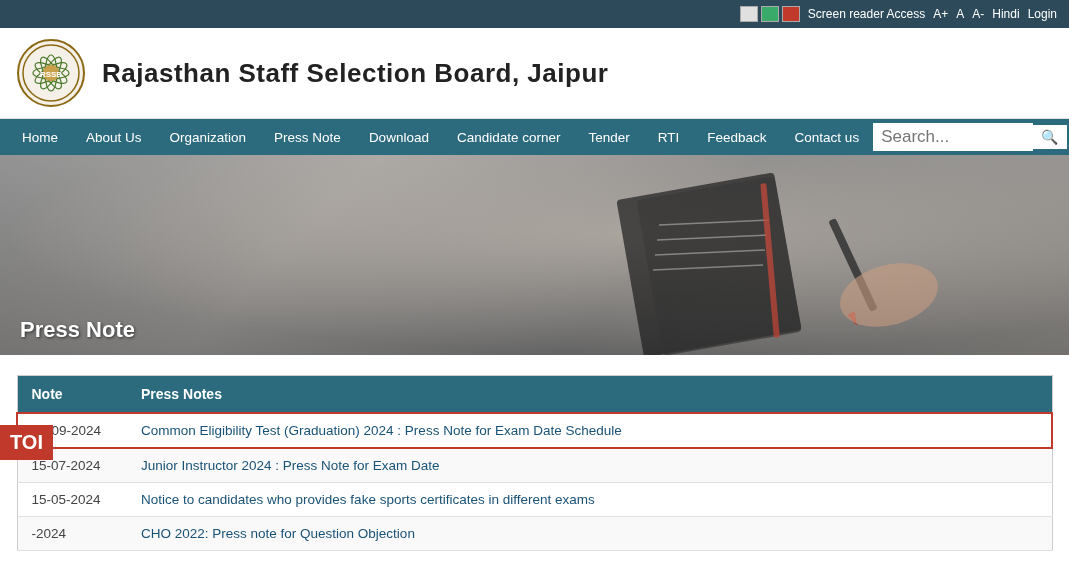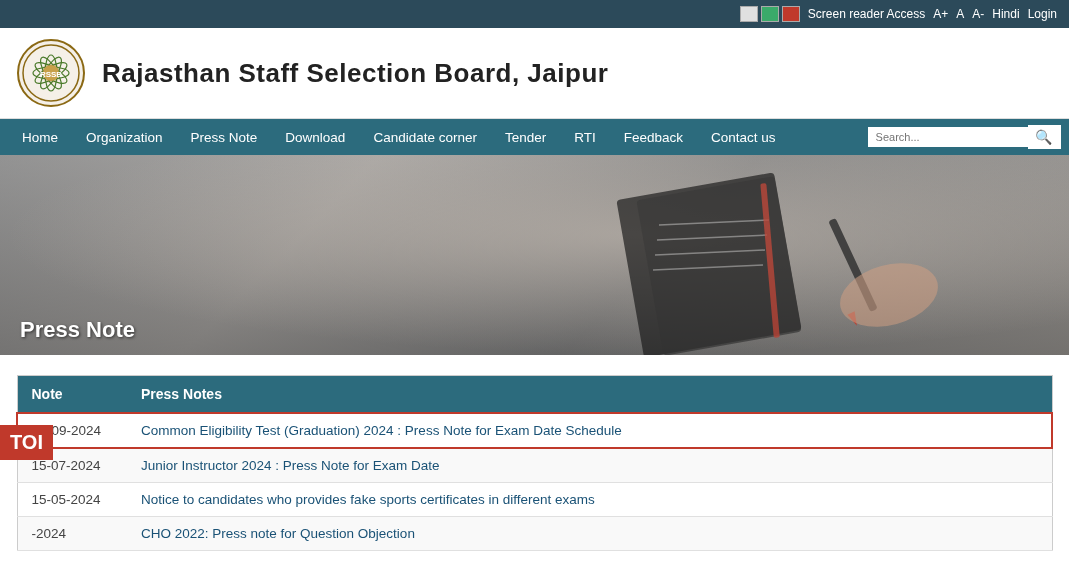--- a/index.html
+++ b/index.html
@@ -74,21 +74,21 @@
       display: flex;
       align-items: center;
       cursor: pointer;
       white-space: nowrap;
     }
     .nav-spacer { flex: 1; }
     .nav-search {
       background: #fff;
       border: none;
       padding: 4px 8px;
-      font-size: 11px;
+      font-size: 17px;
       width: 160px;
       outline: none;
     }
     .nav-search-btn {
       background: #fff;
       border: none;
       padding: 4px 8px;
       cursor: pointer;
       font-size: 14px;
       color: #333;
@@ -228,20 +228,21 @@
       <ellipse cx="35" cy="35" rx="18" ry="6" transform="rotate(150 35 35)"></ellipse>
     </g>
     <circle cx="35" cy="35" r="8" fill="#c8a04a"></circle>
     <text x="35" y="39" text-anchor="middle" font-size="8" font-weight="bold" fill="#fff">RSSB</text>
   </svg>
   <h1 class="header-title">Rajasthan Staff Selection Board, Jaipur</h1>
 </div>
 
 <nav class="nav">
   <div class="nav-item">Home</div>
+  <div class="nav-item">About Us</div>
   <div class="nav-item">Organization</div>
   <div class="nav-item">Press Note</div>
   <div class="nav-item">Download</div>
   <div class="nav-item">Candidate corner</div>
   <div class="nav-item">Tender</div>
   <div class="nav-item">RTI</div>
   <div class="nav-item">Feedback</div>
   <div class="nav-item">Contact us</div>
   <div class="nav-spacer"></div>
   <input class="nav-search" type="text" placeholder="Search..." style="">

